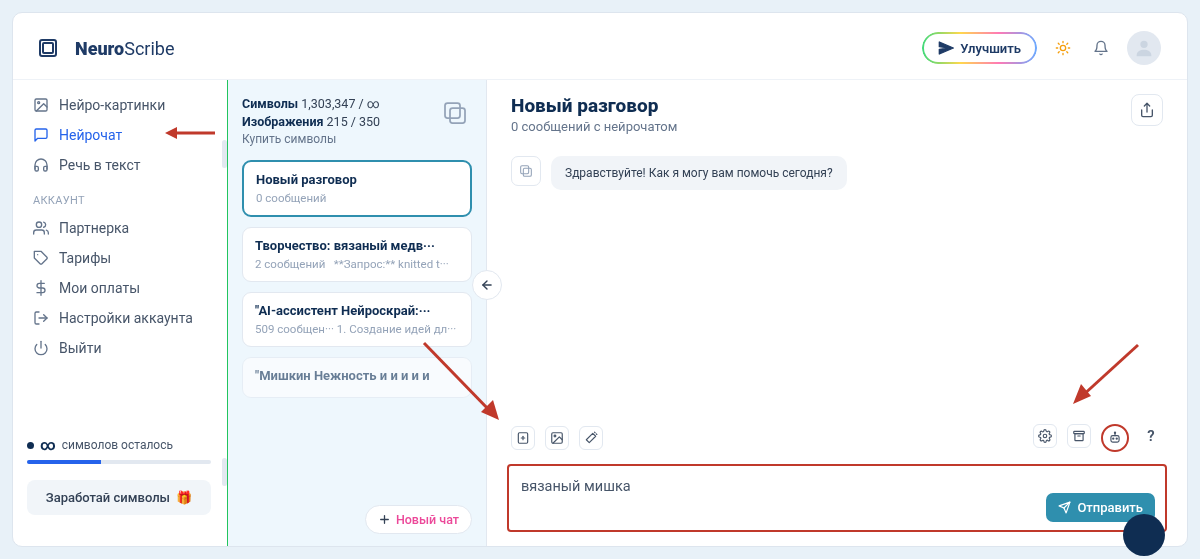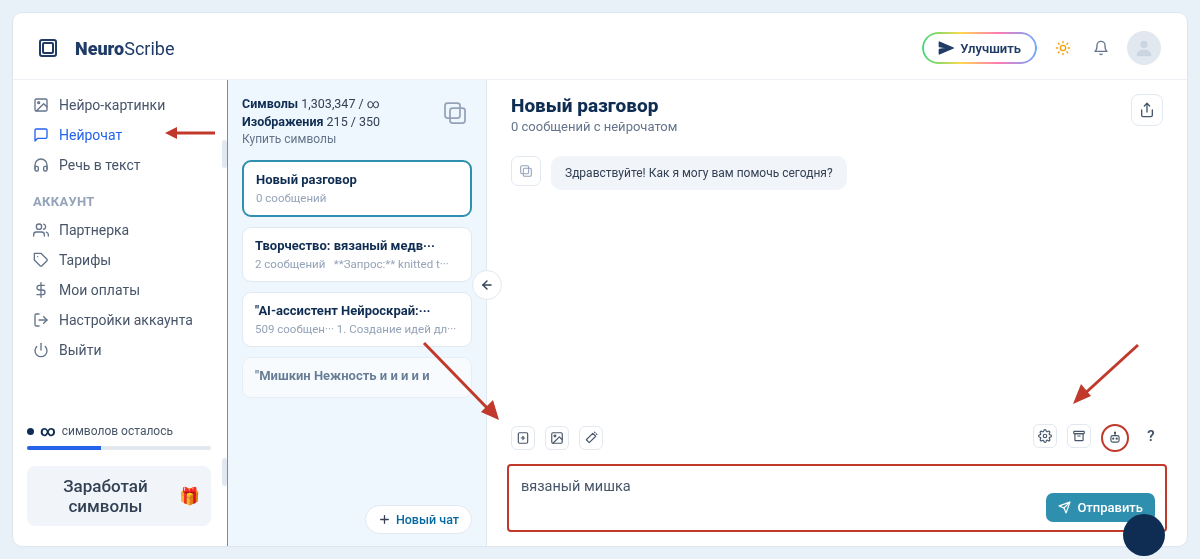--- a/index.html
+++ b/index.html
@@ -12,50 +12,50 @@
   .logo .thin{font-weight:400}
   .top-actions{display:flex;align-items:center;gap:14px}
   .improve-btn{display:flex;align-items:center;gap:6px;background:#fff;border:2px solid transparent;border-radius:20px;padding:6px 14px;font-size:13px;font-weight:600;color:#1f3b66;cursor:pointer;position:relative}
   .improve-btn:before{content:"";position:absolute;inset:-2px;border-radius:20px;padding:2px;background:linear-gradient(90deg,#3fd97a,#ffd84d,#ff7ab5,#6aa9ff);-webkit-mask:linear-gradient(#000 0 0) content-box,linear-gradient(#000 0 0);-webkit-mask-composite:xor;mask-composite:exclude}
   .icn{width:16px;height:16px;stroke:#64748b;fill:none;stroke-width:2;stroke-linecap:round;stroke-linejoin:round}
   .top-icn-btn{background:none;border:none;cursor:pointer;padding:4px;display:flex}
   .avatar{width:34px;height:34px;border-radius:50%;background:#e2e8f0;display:flex;align-items:center;justify-content:center}
   .avatar svg{width:22px;height:22px;fill:#cbd5e1}
   .body{display:flex;flex:1;min-height:0;border-top:1px solid #eef2f7}
   
-  .sidebar{width:214px;padding:10px 12px 4px 10px;display:flex;flex-direction:column;overflow:hidden;position:relative}
+  .sidebar{width:214px;padding:10px 12px 15px 10px;display:flex;flex-direction:column;overflow:hidden;position:relative}
   .nav-item{display:flex;align-items:center;gap:10px;padding:7px 10px;border-radius:7px;font-size:14px;color:#475569;cursor:pointer}
   .nav-item.active{color:#2563eb}
   .nav-ic{width:16px;height:16px;stroke:#64748b;fill:none;stroke-width:2;stroke-linecap:round;stroke-linejoin:round;flex-shrink:0}
   .nav-item.active .nav-ic{stroke:#2563eb}
-  .section-label{font-size:13px;color:#94a3b8;font-weight:700;letter-spacing:.3px;padding:14px 10px 6px}
+  .section-label{font-size:11px;color:#94a3b8;font-weight:400;letter-spacing:.3px;padding:14px 10px 6px}
   .arrow-callout{position:absolute;left:152px;top:44px;pointer-events:none}
   .sidebar-bottom{margin-top:auto;padding:10px 4px 16px}
   .symbols-left{display:flex;align-items:center;gap:6px;font-size:12px;color:#475569;margin-bottom:6px}
   .symbols-left .dot{width:7px;height:7px;border-radius:50%;background:#0f2d52}
   .infty{font-weight:700;font-size:15px;color:#0f2d52}
   .prog{height:4px;background:#e2e8f0;border-radius:2px;overflow:hidden;margin-bottom:16px}
   .prog>div{height:100%;width:40%;background:#2563eb}
-  .earn-btn{width:100%;background:#f1f5f9;border:none;border-radius:8px;padding:10px;font-size:17px;color:#334155;cursor:pointer;display:flex;align-items:center;justify-content:center;gap:6px;font-weight:500}
+  .earn-btn{width:100%;background:#f1f5f9;border:none;border-radius:8px;padding:10px;font-size:13px;color:#334155;cursor:pointer;display:flex;align-items:center;justify-content:center;gap:6px;font-weight:500}
   .scroll-hint{position:absolute;top:0;bottom:0;right:0;width:6px;display:flex;flex-direction:column;justify-content:space-between;align-items:center;padding:60px 0}
   .scroll-hint div{width:5px;height:28px;background:#e2e8f0;border-radius:3px}
   
   .mid{width:260px;background:#eef7fd;border-left:1px solid #22c55e;border-right:1px solid #e2e8f0;padding:16px 14px 0;display:flex;flex-direction:column;position:relative}
   .stat-row{font-size:12.5px;color:#334155;margin-bottom:3px}
   .stat-row b{font-weight:700;color:#0f2d52}
   .buy-link{font-size:12px;color:#64748b;margin-bottom:14px;cursor:pointer}
   .big-icn{position:absolute;right:16px;top:18px;width:30px;height:30px;stroke:#94a3b8;fill:none;stroke-width:1.4}
   .pill-row{display:flex;gap:8px;margin-bottom:14px}
   .pill{flex:1;background:#fff;border:1px solid #e2e8f0;border-radius:8px;padding:7px 4px;font-size:11.5px;color:#334155;display:flex;align-items:center;justify-content:center;gap:5px;cursor:pointer;font-weight:600}
   .pill svg{width:13px;height:13px;stroke:#334155;fill:none;stroke-width:2}
   .conv-card{background:#fff;border:1px solid #e2e8f0;border-radius:9px;padding:10px 12px;margin-bottom:10px;cursor:pointer;overflow:hidden}
   .conv-card.sel{border:2px solid #2f8fae}
   .conv-title{font-size:13px;font-weight:700;color:#0f2d52;margin-bottom:4px;white-space:nowrap;overflow:hidden;text-overflow:ellipsis}
   .conv-sub{font-size:11.5px;color:#94a3b8;white-space:nowrap;overflow:hidden;text-overflow:ellipsis}
-  .new-chat-btn{position:absolute;bottom:12px;right:14px;background:#fff;border:1px solid #e2e8f0;border-radius:18px;padding:6px 12px;font-size:12.5px;color:#0369a1;display:flex;align-items:center;gap:5px;cursor:pointer;font-weight:500}
+  .new-chat-btn{position:absolute;bottom:12px;right:14px;background:#fff;border:1px solid #e2e8f0;border-radius:18px;padding:6px 12px;font-size:12.5px;color:#ec4899;display:flex;align-items:center;gap:5px;cursor:pointer;font-weight:500}
   
   .chat{flex:1;display:flex;flex-direction:column;position:relative;min-width:0}
   .chat-head{display:flex;align-items:flex-start;justify-content:space-between;padding:14px 24px 12px 24px}
   .chat-title{font-size:19px;font-weight:800;color:#0f2d52;margin-bottom:2px}
   .chat-sub{font-size:13px;color:#64748b}
   .share-btn{width:32px;height:32px;border:1px solid #e2e8f0;border-radius:8px;background:#fff;display:flex;align-items:center;justify-content:center;cursor:pointer}
   .chat-body{flex:1;padding:10px 24px;overflow:hidden}
   .msg-row{display:flex;align-items:flex-start;gap:10px}
   .msg-avatar{width:30px;height:30px;border:1px solid #e2e8f0;border-radius:7px;display:flex;align-items:center;justify-content:center;flex-shrink:0}
   .msg-avatar svg{width:16px;height:16px;stroke:#94a3b8;fill:none;stroke-width:1.6}

